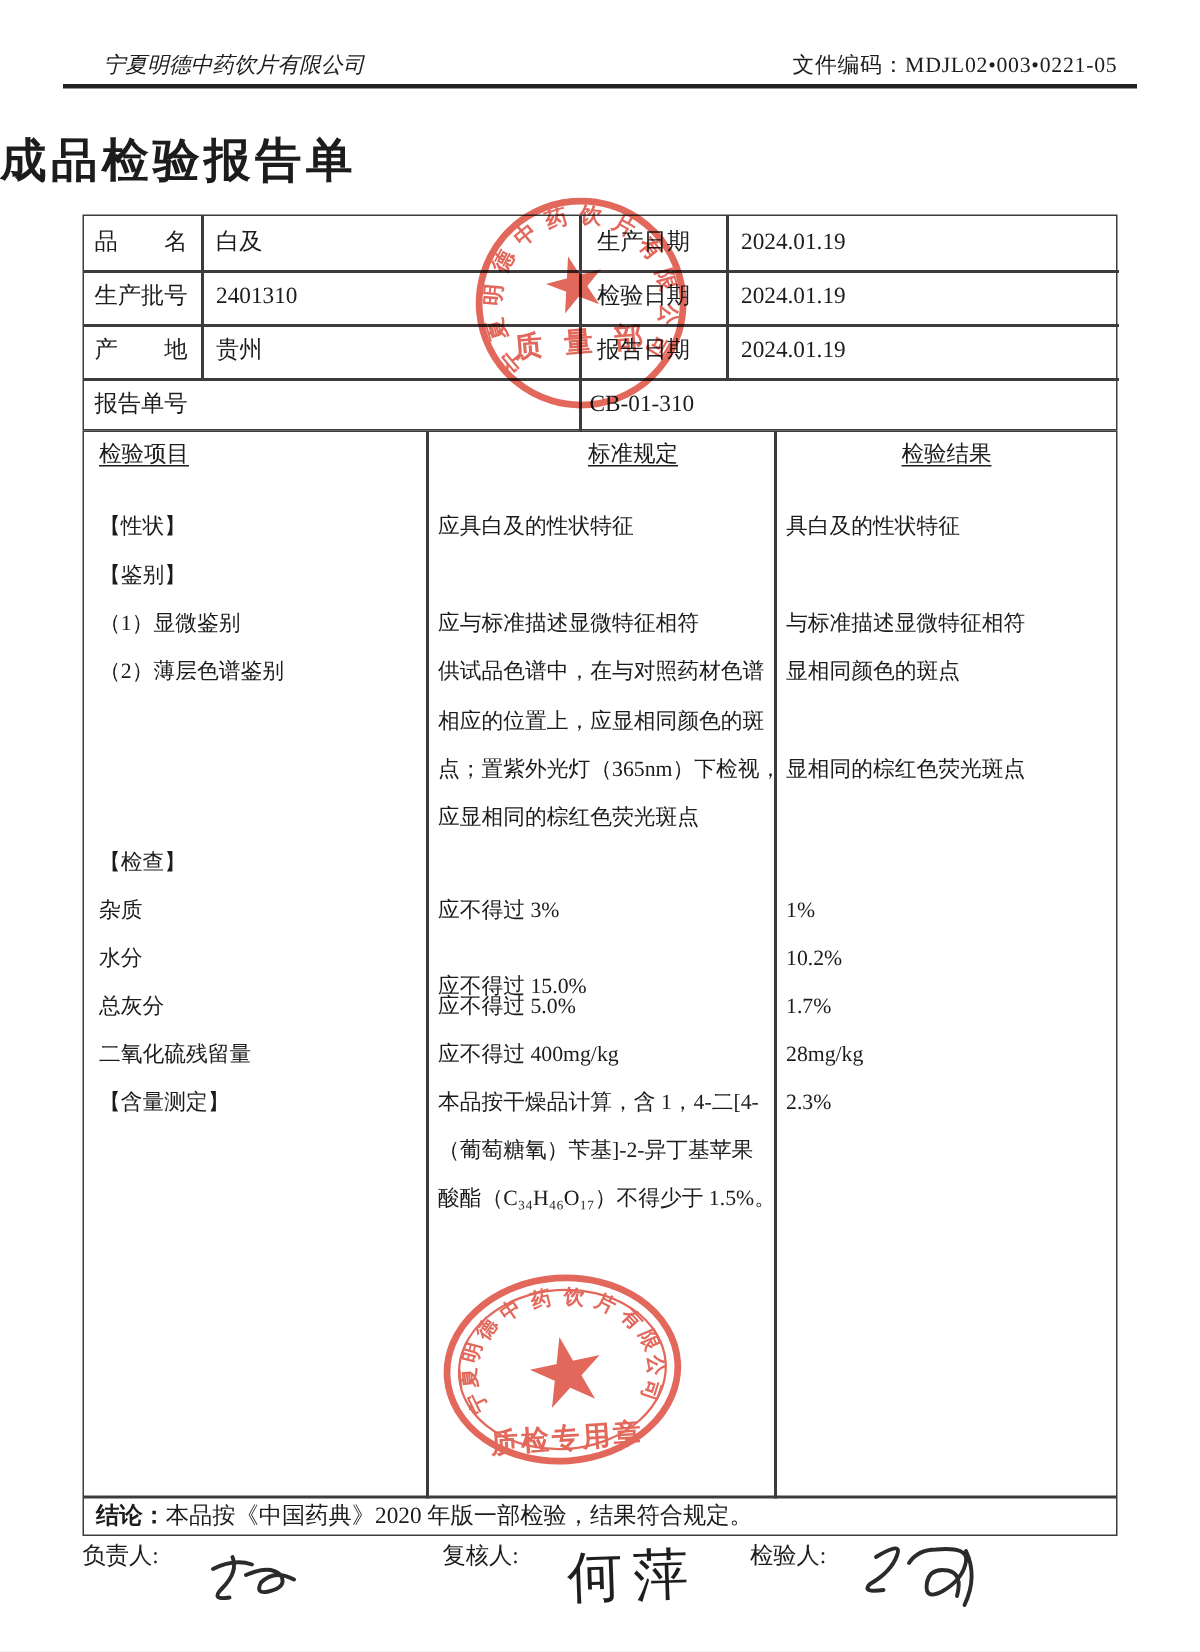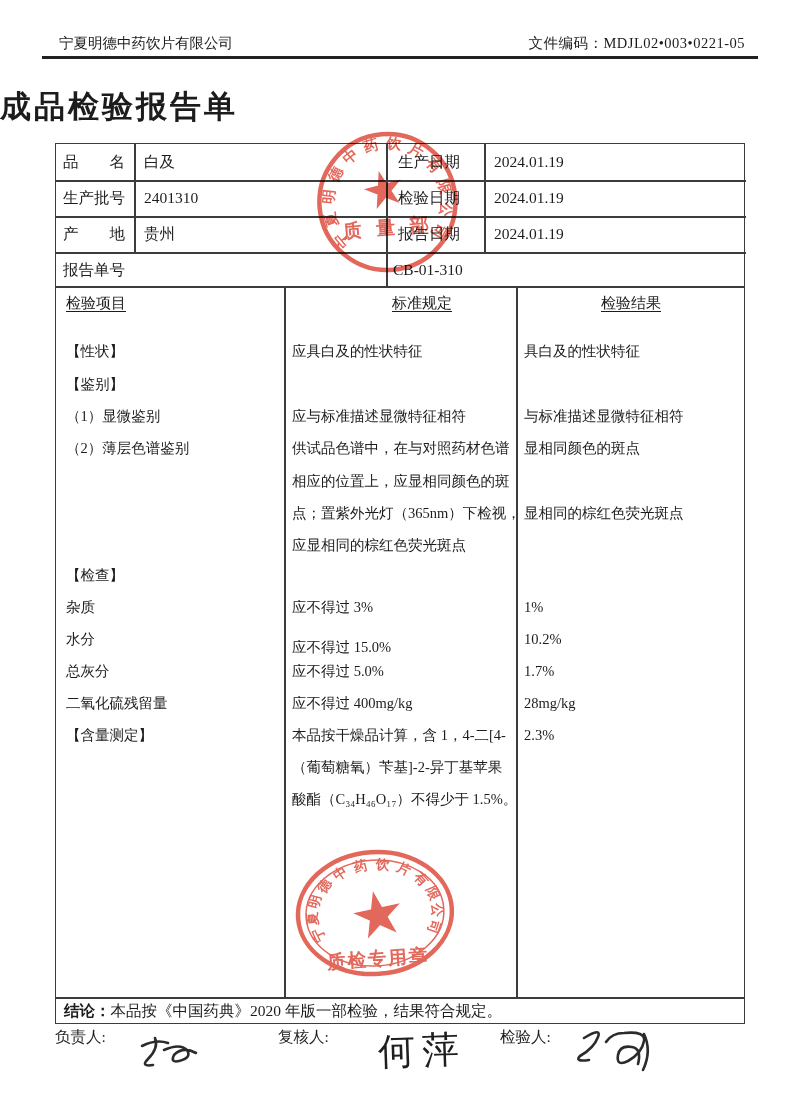--- a/index.html
+++ b/index.html
@@ -1,20 +1,20 @@
 <!DOCTYPE html>
 <html><head>
 <meta charset="utf-8">
 <style>
   html,body{margin:0;padding:0;background:#e8e8e8;}
   .page{position:relative;width:800px;height:1101px;background:#ffffff;margin:0 auto;
         font-family:"Liberation Serif","DejaVu Serif",serif;color:#1c1c1c;overflow:hidden;}
   
   .doc-header{position:absolute;left:55px;right:55px;top:34px;height:20px;font-size:14.5px;}
-  .doc-header .company{position:absolute;left:4px;top:0;}
+  .doc-header .company{position:absolute;left:14px;top:0;font-style:italic;}
   .doc-header .code{position:absolute;right:0;top:0;letter-spacing:.5px;}
   .header-rule{position:absolute;left:42px;right:42px;top:56px;height:3px;background:#222;}
   
   .title{position:absolute;left:0;right:0;top:86px;margin:0;
          font-size:31px;font-weight:bold;letter-spacing:3px;}
   
   .box{position:absolute;box-sizing:border-box;border:1.5px solid #3c3c3c;}
   .vl{position:absolute;width:1.5px;background:#3c3c3c;}
   .hl{position:absolute;height:1.5px;background:#3c3c3c;}
   .cell{position:absolute;font-size:15.5px;line-height:36px;white-space:nowrap;}
@@ -96,21 +96,21 @@
     <div class="tline" style="left:10px;top:407px;">二氧化硫残留量</div>
     <div class="tline" style="left:10px;top:439px;">【含量测定】</div>
 
     <div class="tline" style="left:236px;top:55px;">应具白及的性状特征</div>
     <div class="tline" style="left:236px;top:120px;">应与标准描述显微特征相符</div>
     <div class="tline" style="left:236px;top:152px;">供试品色谱中，在与对照药材色谱</div>
     <div class="tline" style="left:236px;top:185px;">相应的位置上，应显相同颜色的斑</div>
     <div class="tline" style="left:236px;top:217px;">点；置紫外光灯（365nm）下检视，</div>
     <div class="tline" style="left:236px;top:249px;">应显相同的棕红色荧光斑点</div>
     <div class="tline" style="left:236px;top:311px;">应不得过 3%</div>
-    <div class="tline" style="left:236px;top:351px;font-family:Liberation Serif, serif;">应不得过 15.0%</div>
+    <div class="tline" style="left:236px;top:362px;font-family:Liberation Serif, serif;">应不得过 15.0%</div>
     <div class="tline" style="left:236px;top:375px;">应不得过 5.0%</div>
     <div class="tline" style="left:236px;top:407px;">应不得过 400mg/kg</div>
     <div class="tline" style="left:236px;top:439px;">本品按干燥品计算，含 1，4-二[4-</div>
     <div class="tline" style="left:236px;top:471px;">（葡萄糖氧）苄基]-2-异丁基苹果</div>
     <div class="tline" style="left:236px;top:503px;">酸酯（C₃₄H₄₆O₁₇）不得少于 1.5%。</div>
 
     <div class="tline" style="left:468px;top:55px;">具白及的性状特征</div>
     <div class="tline" style="left:468px;top:120px;">与标准描述显微特征相符</div>
     <div class="tline" style="left:468px;top:152px;">显相同颜色的斑点</div>
     <div class="tline" style="left:468px;top:217px;">显相同的棕红色荧光斑点</div>
@@ -119,21 +119,21 @@
     <div class="tline" style="left:468px;top:375px;">1.7%</div>
     <div class="tline" style="left:468px;top:407px;">28mg/kg</div>
     <div class="tline" style="left:468px;top:439px;">2.3%</div>
   </div>
 
   <div class="conclusion">
     <span class="b">结论：</span><span>本品按《中国药典》2020 年版一部检验，结果符合规定。</span>
   </div>
 
   <div class="signer-label" style="left:55px;">负责人:</div>
-  <div class="signer-label" style="left:278px;text-align:center;">复核人:</div>
+  <div class="signer-label" style="left:295px;text-align:center;">复核人:</div>
   <div class="signer-label" style="left:500px;">检验人:</div>
 
   <svg class="sig" style="left:128px;top:1034px;" width="82" height="42" viewBox="0 0 82 42">
     <path d="M14 12 Q28 5 40 9"></path>
     <path d="M27 4 Q31 14 20 25 Q12 33 25 31"></path>
     <path d="M36 16 Q52 9 59 16 Q64 24 51 27 Q42 29 46 21 Q55 12 68 19"></path>
   </svg>
 
   <div class="sig-text" style="left:378px;top:1026px;">何萍</div>
 

